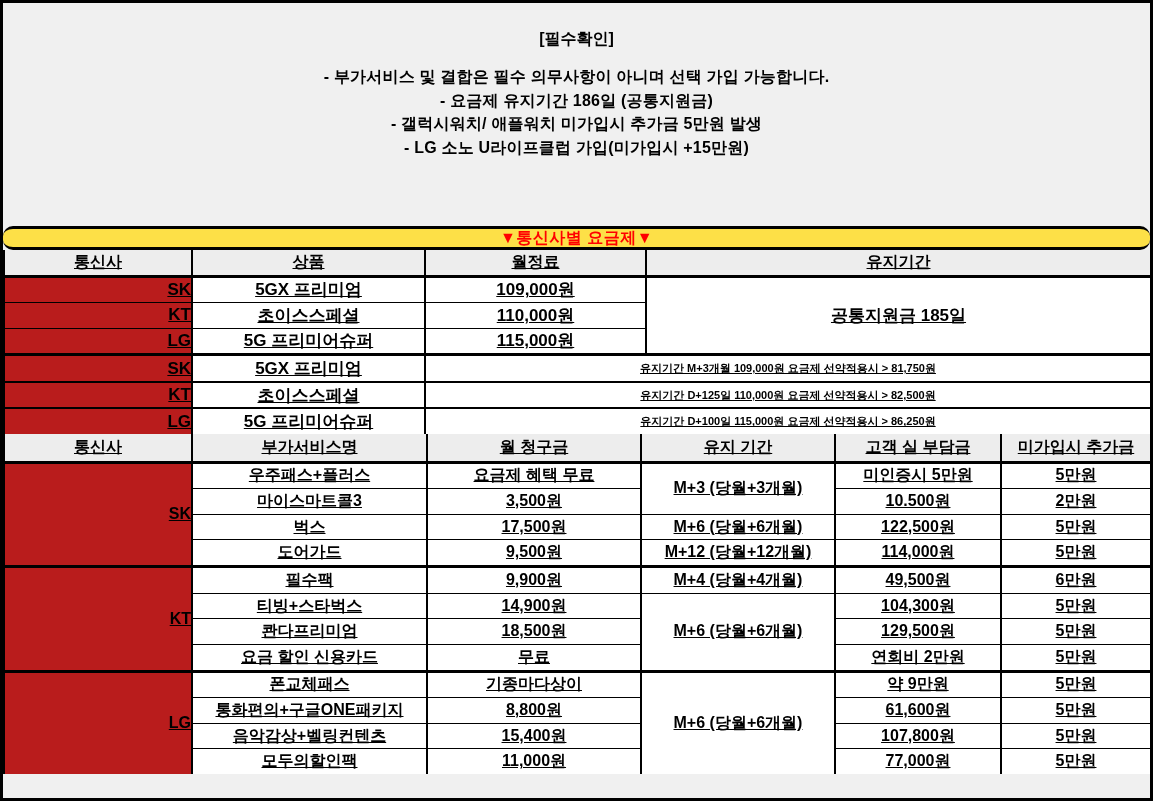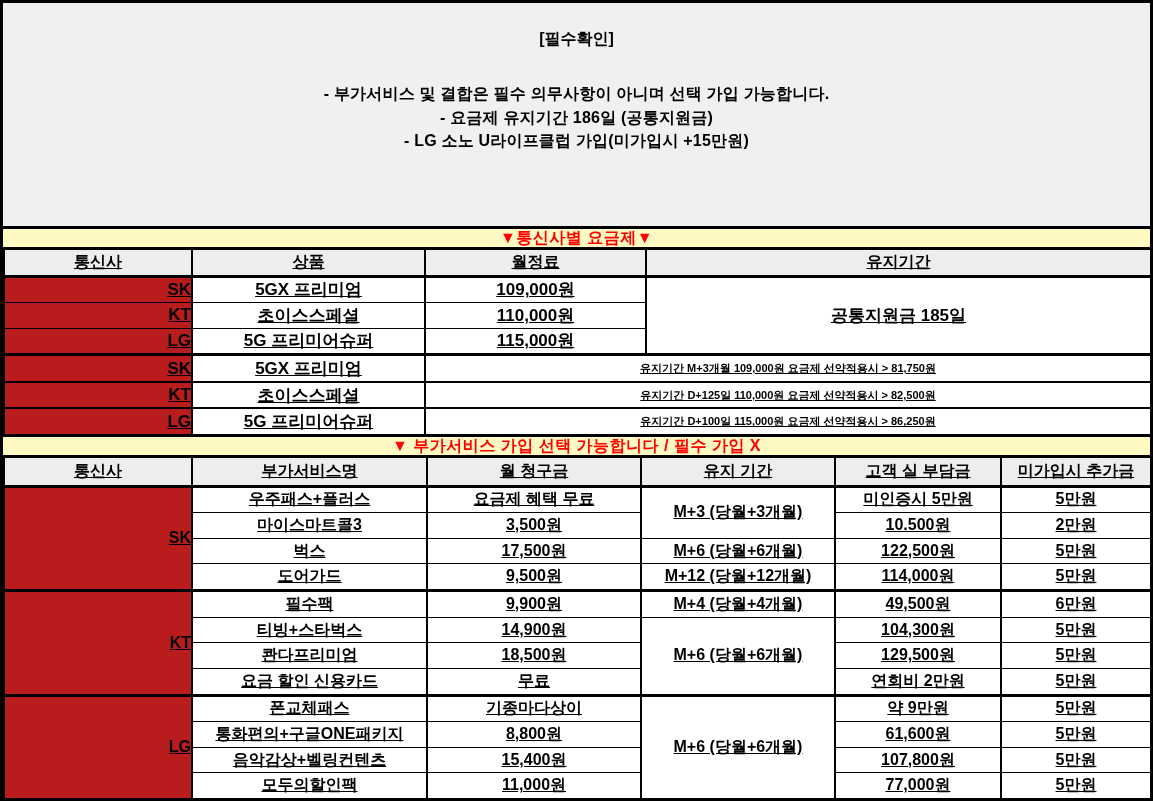--- a/index.html
+++ b/index.html
@@ -12,34 +12,35 @@
     background: #f0f0f0;
     font-family: "Liberation Sans", "DejaVu Sans", sans-serif;
     font-weight: 700;
     color: #000;
     overflow: hidden;
   }
 
   
   .notice { height: 223px; text-align: center; padding-top: 26px; }
   .notice-title { font-size: 16px; height: 20px; line-height: 20px; }
-  .notice-lines { margin-top: 33px; }
+  .notice-lines { margin-top: 16px; }
   .notice-line { font-size: 16px; line-height: 23.5px; letter-spacing: 0.2px; }
 
   
   .banner {
     height: 24px;
-    background: #fef9c3;
+    background: #fde047;
     border-top: 3px solid #000;
     border-bottom: 3px solid #000;
     color: #ff0000;
     text-align: center;
     font-size: 16px;
     line-height: 17px;
     letter-spacing: 0.5px;
+    border-radius: 10px;
   }
 
   
   table { border-collapse: collapse; table-layout: fixed; width: 1147px; text-decoration: underline; }
   #t1 { height: 184px; }
   #t2 { height: 340px; }
   th, td {
     border-style: solid;
     border-color: #000;
     border-width: 0 2px 0 2px;
@@ -68,20 +69,21 @@
 </head>
 <body>
 
 <div class="page">
 
   <div class="notice">
     <div class="notice-title">[필수확인]</div>
     <div class="notice-lines">
       <div class="notice-line">- 부가서비스 및 결합은 필수 의무사항이 아니며 선택 가입 가능합니다.</div>
       <div class="notice-line">- 요금제 유지기간 186일 (공통지원금)</div>
+      <div class="notice-line">- 갤럭시워치/ 애플워치 미가입시 추가금 5만원 발생</div>
       <div class="notice-line">- LG 소노 U라이프클럽 가입(미가입시 +15만원)</div>
     </div>
   </div>
 
   <div class="banner">▼통신사별 요금제▼</div>
 
   <table id="t1">
     <colgroup>
         <col style="width:188px">
         <col style="width:233px">
@@ -122,21 +124,20 @@
       <td class="detail" colspan="2">유지기간 D+125일 110,000원 요금제 선약적용시 &gt; 82,500원</td>
     </tr>
     <tr class="mid">
       <td class="carrier">LG</td>
       <td>5G 프리미어슈퍼</td>
       <td class="detail" colspan="2">유지기간 D+100일 115,000원 요금제 선약적용시 &gt; 86,250원</td>
     </tr>
   </tbody>
     </table>
 
-  <div class="banner">▼ 부가서비스 가입 선택 가능합니다 / 필수 가입 X</div>
 
   <table id="t2">
     <colgroup>
         <col style="width:188px">
         <col style="width:235px">
         <col style="width:214px">
         <col style="width:194px">
         <col style="width:166px">
         <col style="width:150px">
       </colgroup>

